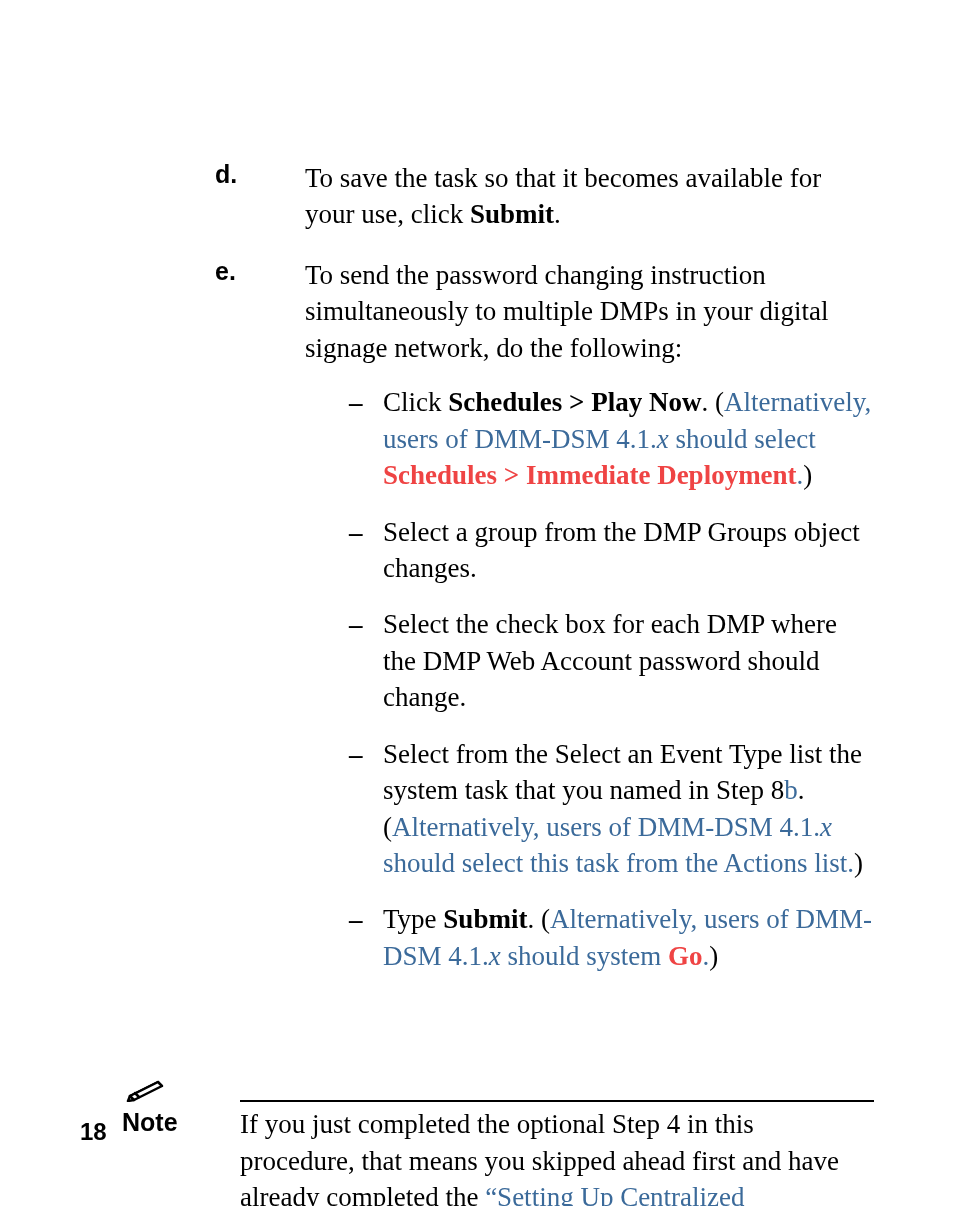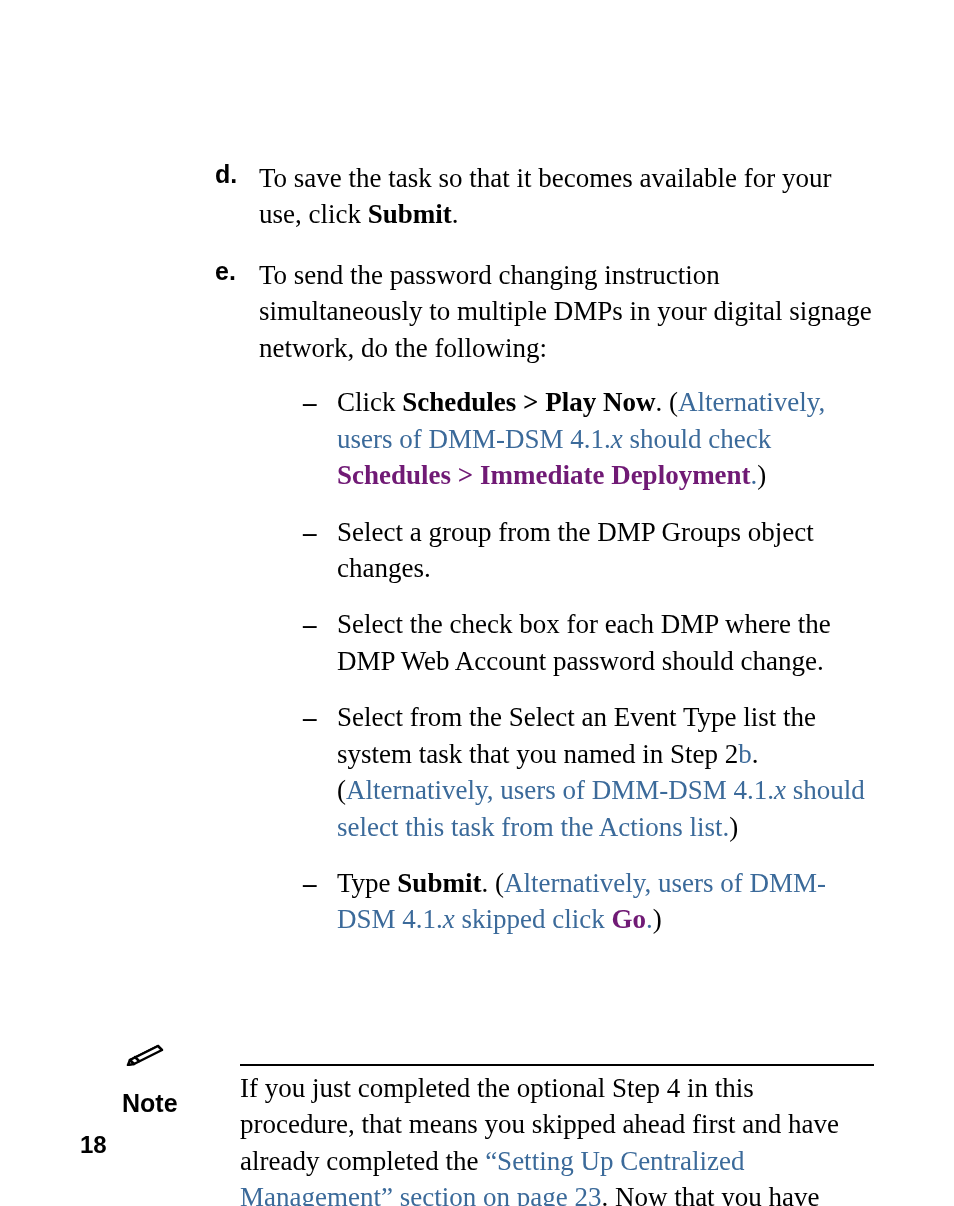--- a/index.html
+++ b/index.html
@@ -28,20 +28,21 @@
     font-family: Arial, Helvetica, sans-serif;
     font-weight: bold;
     font-size: 25px;
     color: #000000;
   }
   .letter-body {
     flex: 1;
     font-size: 27px;
     line-height: 1.35;
     color: #000000;
+    margin-left: 46px;
   }
   .sub-list {
     margin-top: 18px;
   }
   .sub-item {
     display: flex;
     margin-bottom: 20px;
     margin-left: 44px;
   }
   .sub-dash {
@@ -55,62 +56,62 @@
     font-size: 27px;
     line-height: 1.35;
   }
   .bold {
     font-weight: bold;
   }
   .alt {
     color: #3b6a9a;
   }
   .alt .bold {
-    color: #701a75;
+    color: #ef4444;
   }
   .note-block {
     display: flex;
     margin-top: 36px;
     margin-left: 0;
   }
   .note-left {
     flex: 0 0 120px;
     text-align: left;
     padding-top: 44px;
   }
   .note-icon {
     display: inline-block;
     margin-left: 4px;
   }
   .note-label {
     font-family: Arial, Helvetica, sans-serif;
     font-weight: bold;
     font-size: 25px;
-    margin-top: 19px;
+    margin-top: 2px;
     margin-left: 2px;
   }
   .note-right {
     flex: 1;
   }
   .note-rule {
     border: none;
     border-top: 2px solid #000;
     margin: 70px 0 4px 0;
   }
   .note-body {
     font-size: 27px;
     line-height: 1.35;
   }
   .link {
     color: #3b6a9a;
   }
   .page-number {
     position: absolute;
     left: 80px;
-    bottom: 47px;
+    bottom: 60px;
     font-family: Arial, Helvetica, sans-serif;
     font-weight: bold;
     font-size: 24px;
     color: #000000;
   }
 </style>
 </head>
 <body>
 
 <div class="page">
@@ -125,45 +126,45 @@
   <div class="letter-item">
     <div class="letter-label">e.</div>
     <div class="letter-body">
       <span>To send the password changing instruction simultaneously to multiple DMPs in your digital signage network, do the following:</span>
 
       <div class="sub-list">
 
         <div class="sub-item">
           <div class="sub-dash">–</div>
           <div class="sub-body">
-            <span>Click </span><span class="bold">Schedules &gt; Play Now</span><span>. (</span><span class="alt"><span>Alternatively, users of DMM-DSM 4.1.</span><em>x</em><span> should check </span><span class="bold">Schedules &gt; Immediate Deployment</span><span>.</span></span><span>)</span>
+            <span>Click </span><span class="bold">Schedules &gt; Play Now</span><span>. (</span><span class="alt"><span>Alternatively, users of DMM-DSM 4.1.</span><em>x</em><span> should select </span><span class="bold">Schedules &gt; Immediate Deployment</span><span>.</span></span><span>)</span>
           </div>
         </div>
 
         <div class="sub-item">
           <div class="sub-dash">–</div>
           <div class="sub-body">Select a group from the DMP Groups object changes.</div>
         </div>
 
         <div class="sub-item">
           <div class="sub-dash">–</div>
           <div class="sub-body">Select the check box for each DMP where the DMP Web Account password should change.</div>
         </div>
 
         <div class="sub-item">
           <div class="sub-dash">–</div>
           <div class="sub-body">
-            <span>Select from the Select an Event Type list the system task that you named in Step 2</span><span class="link">b</span><span>. (</span><span class="alt"><span>Alternatively, users of DMM-DSM 4.1.</span><em>x</em><span> should select this task from the Actions list.</span></span><span>)</span>
+            <span>Select from the Select an Event Type list the system task that you named in Step 8</span><span class="link">b</span><span>. (</span><span class="alt"><span>Alternatively, users of DMM-DSM 4.1.</span><em>x</em><span> should select this task from the Actions list.</span></span><span>)</span>
           </div>
         </div>
 
         <div class="sub-item">
           <div class="sub-dash">–</div>
           <div class="sub-body">
-            <span>Type </span><span class="bold">Submit</span><span>. (</span><span class="alt"><span>Alternatively, users of DMM-DSM 4.1.</span><em>x</em><span> skipped click </span><span class="bold">Go</span><span>.</span></span><span>)</span>
+            <span>Type </span><span class="bold">Submit</span><span>. (</span><span class="alt"><span>Alternatively, users of DMM-DSM 4.1.</span><em>x</em><span> should system </span><span class="bold">Go</span><span>.</span></span><span>)</span>
           </div>
         </div>
 
       </div>
     </div>
   </div>
 
   <div class="note-block">
     <div class="note-left">
       <span class="note-icon">

